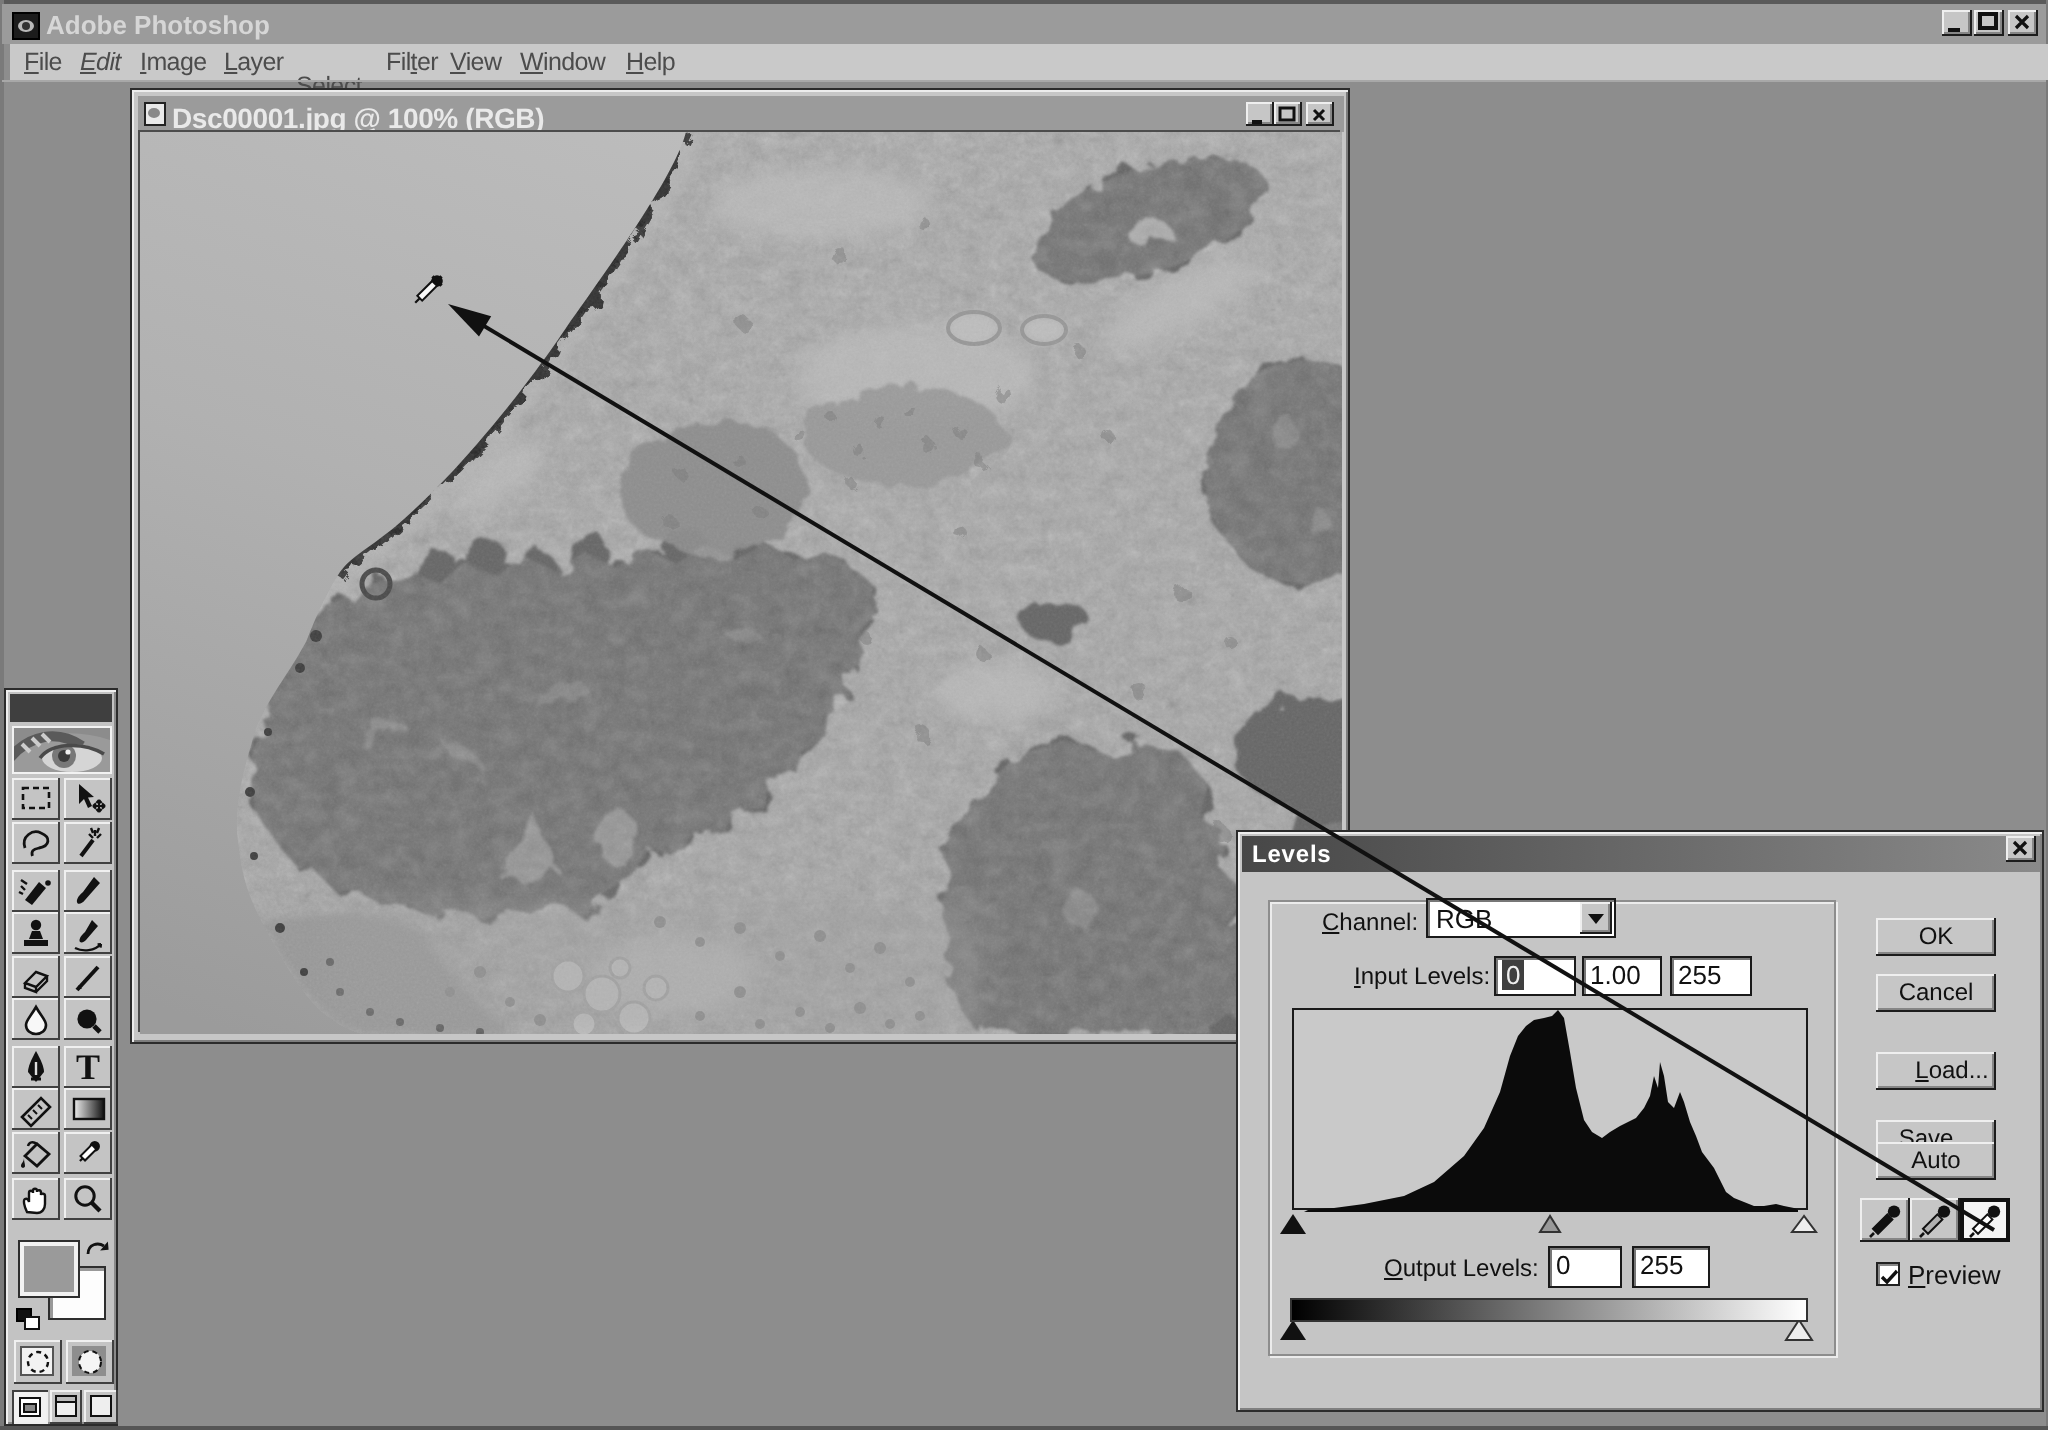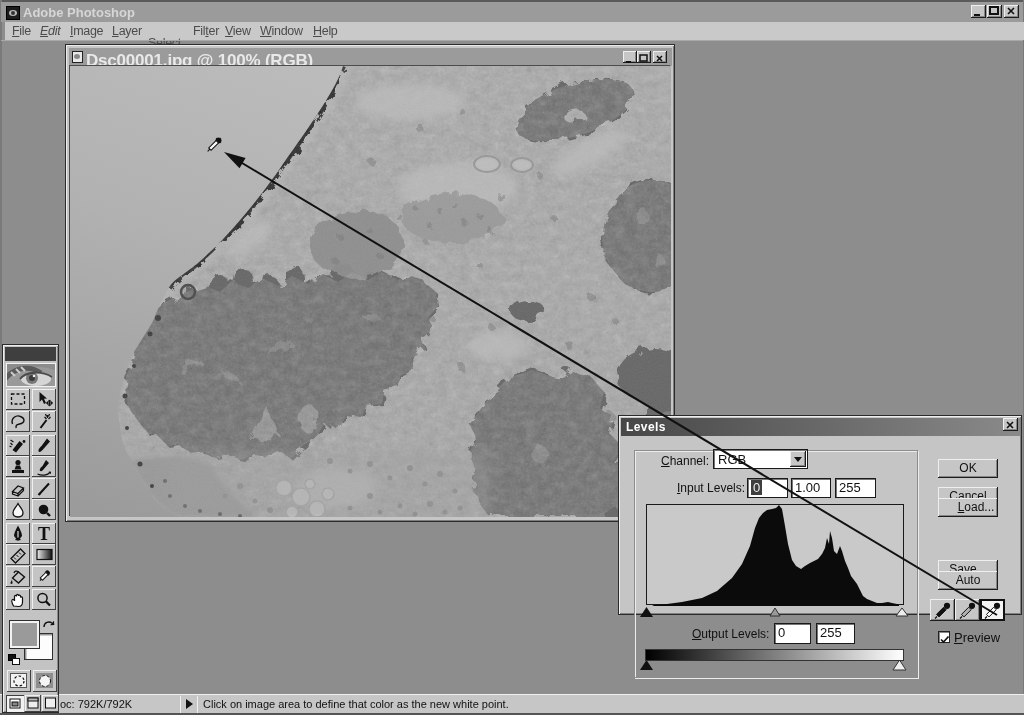--- a/index.html
+++ b/index.html
@@ -16,34 +16,34 @@
 #appicon b { position:absolute; left:4px; top:4px; width:4px; height:4px; border-radius:50%; background:#333; }
 .winbtn { position:absolute; width:15px; height:13px; background:#c6c6c6; box-shadow: inset -1px -1px 0 #1c1c1c, inset 1px 1px 0 #efefef, inset -2px -2px 0 #868686; }
 .winbtn svg { position:absolute; left:0; top:0; }
 #menubar { left:5px; top:22px; width:1022px; height:18px; background:#c9c9c9; }
 #menubar span { position:absolute; top:2px; font-size:12.5px; color:#4c4c4c; letter-spacing:-0.3px; }
 #menubar u { text-decoration-color:#4c4c4c; }
 #menuline { left:1px; top:40px; width:1022px; height:1px; background:#a8a8a8; }
 
 #docwin { left:65px; top:44px; width:610px; height:478px; background:#c6c6c6; border:1px solid #2b2b2b; box-shadow: inset 1px 1px 0 #ececec, inset -1px -1px 0 #7d7d7d; }
 #doctitle { position:absolute; left:3px; top:3px; width:603px; height:18px; background:#9b9b9b; }
-#doctitle .txt { position:absolute; left:17px; top:2.5px; font-size:17px; font-weight:bold; color:#e9e9e9; white-space:nowrap; letter-spacing:-0.2px; }
+#doctitle .txt { position:absolute; left:17px; top:2.5px; font-size:14px; font-weight:bold; color:#e9e9e9; white-space:nowrap; letter-spacing:-0.2px; }
 #docicon { position:absolute; left:3px; top:3px; width:11px; height:12px; background:#e9e9e9; border:1px solid #222; }
 #docicon i { position:absolute; left:1px; top:2px; width:6px; height:5px; border-radius:50%; background:#888; }
 .docbtn { position:absolute; width:14px; height:12px; background:#c6c6c6; box-shadow: inset -1px -1px 0 #1c1c1c, inset 1px 1px 0 #efefef, inset -2px -2px 0 #868686; }
 #photo { position:absolute; left:3px; top:20px; width:601px; height:451px; border:1px solid #4c4c4c; background:#b5b5b5; }
 
 #toolbox { left:2px; top:344px; width:57px; height:369px; background:#c3c3c3; border:1px solid #2b2b2b; box-shadow: inset 1px 1px 0 #efefef, inset -1px -1px 0 #8a8a8a; z-index:30; }
 #tooldrag { position:absolute; left:2px; top:2px; width:51px; height:14px; background:#3f3f3f; }
 #toollogo { position:absolute; left:3px; top:18px; width:50px; height:24px; border:1px solid #f2f2f2; }
 .tool { position:absolute; width:24px; height:21px; background:#c4c4c4; box-shadow: inset -1px -1px 0 #404040, inset 1px 1px 0 #f0f0f0; }
 .tool svg { position:absolute; left:0; top:0; }
 #maskl,#maskr,#scr1,#scr2,#scr3 { position:absolute; background:#c4c4c4; box-shadow: inset -1px -1px 0 #404040, inset 1px 1px 0 #f0f0f0; }
 
-#levels { left:618px; top:415px; width:404px; height:200px; background:#c5c5c5; border:1px solid #2b2b2b; box-shadow: inset 1px 1px 0 #efefef, inset -1px -1px 0 #808080; z-index:20; }
+#levels { left:618px; top:415px; width:404px; height:291px; background:#c5c5c5; border:1px solid #2b2b2b; box-shadow: inset 1px 1px 0 #efefef, inset -1px -1px 0 #808080; z-index:20; }
 #lvtitle { position:absolute; left:2px; top:2px; width:399px; height:18px; background:linear-gradient(90deg,#474747,#8a8a8a); }
 #lvtitle .txt { position:absolute; left:5px; top:2px; font-size:12px; font-weight:bold; color:#fff; letter-spacing:0.4px; }
 #lvx { position:absolute; right:3px; top:2px; width:15px; height:13px; background:#c6c6c6; box-shadow: inset -1px -1px 0 #1c1c1c, inset 1px 1px 0 #efefef, inset -2px -2px 0 #868686; }
 #lvgroup { position:absolute; left:15px; top:34px; width:284px; height:228px; border:1px solid #8d8d8d; box-shadow: 1px 1px 0 #ececec, inset 1px 1px 0 #ececec; }
 .lbl { position:absolute; font-size:12px; color:#111; white-space:nowrap; }
 .tbox { position:absolute; background:#fff; border:1px solid #1a1a1a; box-shadow: inset 1px 1px 0 #777; font-size:13px; color:#111; padding-left:3px; line-height:17px; }
 #combo { position:absolute; left:94px; top:33px; width:95px; height:20px; background:#fff; border:1px solid #1a1a1a; box-shadow: inset 1px 1px 0 #777; }
 #combo .txt { position:absolute; left:4px; top:2px; font-size:13px; color:#111; }
 #combobtn { position:absolute; right:1px; top:1px; width:16px; height:16px; background:#c6c6c6; box-shadow: inset -1px -1px 0 #1c1c1c, inset 1px 1px 0 #efefef, inset -2px -2px 0 #868686; }
 #combobtn:after { content:""; position:absolute; left:4px; top:6px; border-left:4px solid transparent; border-right:4px solid transparent; border-top:5px solid #111; }
@@ -544,21 +544,21 @@
 <polygon points="27.5,244 21,254 34,254" fill="#111"></polygon>
 <polygon points="280.5,244 274,254 287,254" fill="#eee" stroke="#333" stroke-width="1"></polygon>
 </svg>
     <div class="lbl" style="left:73px; top:211px;"><u>O</u>utput Levels:</div>
     <div class="tbox" style="left:155px; top:207px; width:37px; height:21px;">0</div>
     <div class="tbox" style="left:197px; top:207px; width:39px; height:21px;">255</div>
     <div id="gradbar"></div>
 
     <div class="btn" style="top:43px;">OK</div>
     <div class="btn" style="top:71px;">Cancel</div>
-    <div class="btn" style="top:82px;padding-left:16px;"><u>L</u>oad...</div>
+    <div class="btn" style="top:110px;padding-left:16px;"><u>L</u>oad...</div>
     <div class="btn" style="top:144px;text-align:center;"><u>S</u>ave...</div>
     <div class="btn" style="top:155px;">Auto</div>
     <div class="drop" style="left:311px;" id="drop1"><svg width="25" height="22">
           <circle cx="17" cy="6.8" r="3.1" fill="#111"></circle>
           <path d="M13.7,8.2 L16.2,10.7 L9,17.9 L6.5,15.4 Z" fill="#111" stroke="#111" stroke-width="1"></path>
           <path d="M7,17.5 L5,19.5" stroke="#111" stroke-width="1.3"></path>
         </svg></div>
     <div class="drop" style="left:336px;" id="drop2"><svg width="25" height="22">
           <circle cx="17" cy="6.8" r="3.1" fill="#111"></circle>
           <path d="M13.7,8.2 L16.2,10.7 L9,17.9 L6.5,15.4 Z" fill="#b0b0b0" stroke="#111" stroke-width="1"></path>
@@ -568,27 +568,20 @@
           <circle cx="17" cy="6.8" r="3.1" fill="#111"></circle>
           <path d="M13.7,8.2 L16.2,10.7 L9,17.9 L6.5,15.4 Z" fill="#fff" stroke="#111" stroke-width="1"></path>
           <path d="M7,17.5 L5,19.5" stroke="#111" stroke-width="1.3"></path>
         </svg></div>
     <div id="checkbox"><svg width="12" height="12">
           <path d="M2 5.5 L4.5 8 L9.5 2.5" stroke="#111" stroke-width="1.7" fill="none"></path>
         </svg></div>
     <div class="lbl" style="left:335px; top:214px; font-size:13px;"><u>P</u>review</div>
   </div>
 
-  <div id="statusbar" class="abs">
-    <div class="t" style="left:60px;">oc: 792K/792K</div>
-    <div style="position:absolute; left:180px; top:1px; width:1px; height:17px; background:#8a8a8a; border-right:1px solid #efefef;"></div>
-    <div style="position:absolute; left:186px; top:4px; width:0; height:0; border-top:5px solid transparent; border-bottom:5px solid transparent; border-left:7px solid #111;"></div>
-    <div style="position:absolute; left:197px; top:1px; width:1px; height:17px; background:#8a8a8a; border-right:1px solid #efefef;"></div>
-    <div class="t" style="left:203px;">Click on image area to define that color as the new white point.</div>
-  </div>
   <div id="botline" class="abs"></div>
 
   <svg id="overlay" viewBox="0 0 1024 715">
     <line x1="232" y1="157" x2="997" y2="615" stroke="#111" stroke-width="2"></line>
     <polygon points="224,152 239.5,168.2 245.6,158.1 " fill="#111"></polygon>
     <g transform="translate(212,147) rotate(45)">
       <circle cx="0" cy="-9.2" r="2.9" fill="#111"></circle>
       <path d="M-3.2,-9.2 L3.2,-9.2 M0,-12.4 L0,-6" stroke="#111" stroke-width="1.6"></path>
       <rect x="-1.7" y="-7.5" width="3.4" height="10.5" fill="#f8f8f8" stroke="#111" stroke-width="1"></rect>
       <path d="M0 3 L0 6.2" stroke="#111" stroke-width="1.1"></path>

